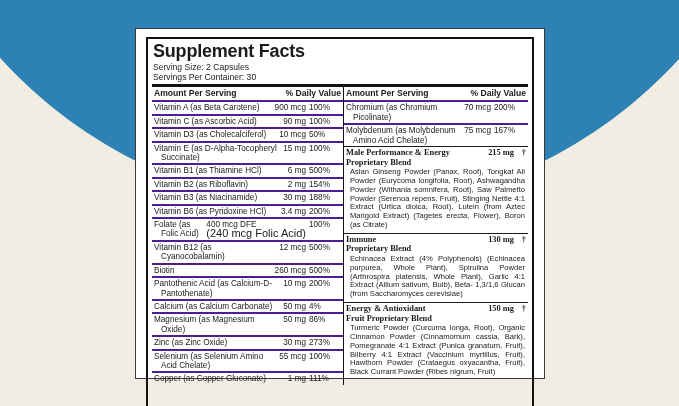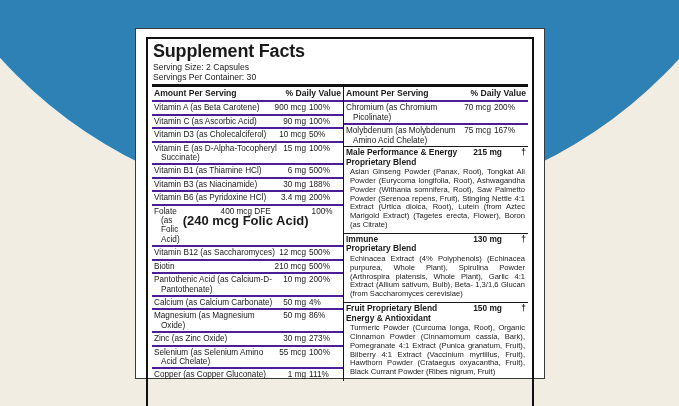--- a/index.html
+++ b/index.html
@@ -13,25 +13,25 @@
   .serv{font-size:8.6px; line-height:10px; padding-left:1px;}
   .thickbar{border-top:3px solid #111; margin-top:2px;}
   .cols{display:flex; align-items:stretch;}
   .col{box-sizing:border-box;}
   .col.left{width:191px; flex:0 0 191px;}
   .col.right{flex:1; border-left:1px solid #111; min-height:276px;}
   .row{display:grid; grid-template-columns:1fr auto 32px; column-gap:3px; align-items:start;
        border-top:2px solid #4c1d95; padding:1px 2px 1px 2px; font-size:8.2px; line-height:9.4px;}
   .row.head{border-top:none; font-weight:bold; font-size:8.6px; grid-template-columns:1fr auto; padding-top:2px; padding-bottom:2px;}
   .row .name{padding-left:7px; text-indent:-7px;}
-  .row .amt{text-align:center; white-space:nowrap;}
-  .row .amtsub{font-size:13px;font-weight:bold;}
+  .row .amt{text-align:left; white-space:nowrap;}
+  .row .amtsub{font-size:11px;}
   .row .dv{white-space:nowrap;}
   .blend{border-top:1px solid #1a1a1a; padding:1px 2px 2px 2px;}
-  .bhead{display:grid; grid-template-columns:1fr auto 12px; column-gap:12px; font-weight:bold; font-size:8.4px; line-height:9.6px;}
+  .bhead{display:grid; grid-template-columns:1fr auto 12px; column-gap:0; font-weight:bold; font-size:8.4px; line-height:9.6px;font-family:Liberation Serif, serif;}
   .bhead .bamt{text-align:right; white-space:nowrap;}
   .bhead .bdag{text-align:right;}
   .bdesc{font-size:7.6px; line-height:8.8px; text-align:justify; padding:1px 1px 1px 4px;}
   .other{font-size:9.2px; line-height:11px; padding:6px 1px 0 1px;}
   .other b{font-weight:bold;}
 </style>
 </head>
 <body>
 
 <div class="page">
@@ -70,42 +70,47 @@
                 <span class="name">Vitamin E (as D-Alpha-Tocopheryl Succinate)</span>
                 <span class="amt">15 mg</span>
                 <span class="dv">100%</span>
               </div>
               <div class="row">
                 <span class="name">Vitamin B1 (as Thiamine HCl)</span>
                 <span class="amt">6 mg</span>
                 <span class="dv">500%</span>
               </div>
               <div class="row">
+                <span class="name">Vitamin B2 (as Riboflavin)</span>
+                <span class="amt">2 mg</span>
+                <span class="dv">154%</span>
+              </div>
+              <div class="row">
                 <span class="name">Vitamin B3 (as Niacinamide)</span>
                 <span class="amt">30 mg</span>
                 <span class="dv">188%</span>
               </div>
               <div class="row">
                 <span class="name">Vitamin B6 (as Pyridoxine HCl)</span>
                 <span class="amt">3.4 mg</span>
                 <span class="dv">200%</span>
               </div>
               <div class="row">
                 <span class="name">Folate (as Folic Acid)</span>
                 <span class="amt">400 mcg DFE<div class="amtsub">(240 mcg Folic Acid)</div></span>
                 <span class="dv">100%</span>
               </div>
               <div class="row">
-                <span class="name">Vitamin B12 (as Saccharomyces)</span>
+                <span class="name">Vitamin B12 (as Cyanocobalamin)</span>
                 <span class="amt">12 mcg</span>
                 <span class="dv">500%</span>
               </div>
               <div class="row">
                 <span class="name">Biotin</span>
-                <span class="amt">210 mcg</span>
+                <span class="amt">260 mcg</span>
                 <span class="dv">500%</span>
               </div>
               <div class="row">
                 <span class="name">Pantothenic Acid (as Calcium-D-Pantothenate)</span>
                 <span class="amt">10 mg</span>
                 <span class="dv">200%</span>
               </div>
               <div class="row">
                 <span class="name">Calcium (as Calcium Carbonate)</span>
                 <span class="amt">50 mg</span>
@@ -170,22 +175,22 @@
                     <div class="">Proprietary Blend</div>
                   </div>
                   <span class="bamt">130 mg</span>
                   <span class="bdag">†</span>
                 </div>
                 <div class="bdesc">Echinacea Extract (4% Polyphenols) (Echinacea purpurea, Whole Plant), Spirulina Powder (Arthrospira platensis, Whole Plant), Garlic 4:1 Extract (Allium sativum, Bulb), Beta- 1,3/1,6 Glucan (from Saccharomyces cerevisiae)</div>
               </div>
               <div class="blend">
                 <div class="bhead">
                   <div class="bname">
+                    <div class="">Energy &amp; Antioxidant</div>
                     <div class="">Fruit Proprietary Blend</div>
-                    <div class="">Energy &amp; Antioxidant</div>
                   </div>
                   <span class="bamt">150 mg</span>
                   <span class="bdag">†</span>
                 </div>
                 <div class="bdesc">Turmeric Powder (Curcuma longa, Root), Organic Cinnamon Powder (Cinnamomum cassia, Bark), Pomegranate 4:1 Extract (Punica granatum, Fruit), Bilberry 4:1 Extract (Vaccinium myrtillus, Fruit), Hawthorn Powder (Crataegus oxyacantha, Fruit), Black Currant Powder (Ribes nigrum, Fruit)</div>
               </div>
             </div>
         </div>
       </div>
 

